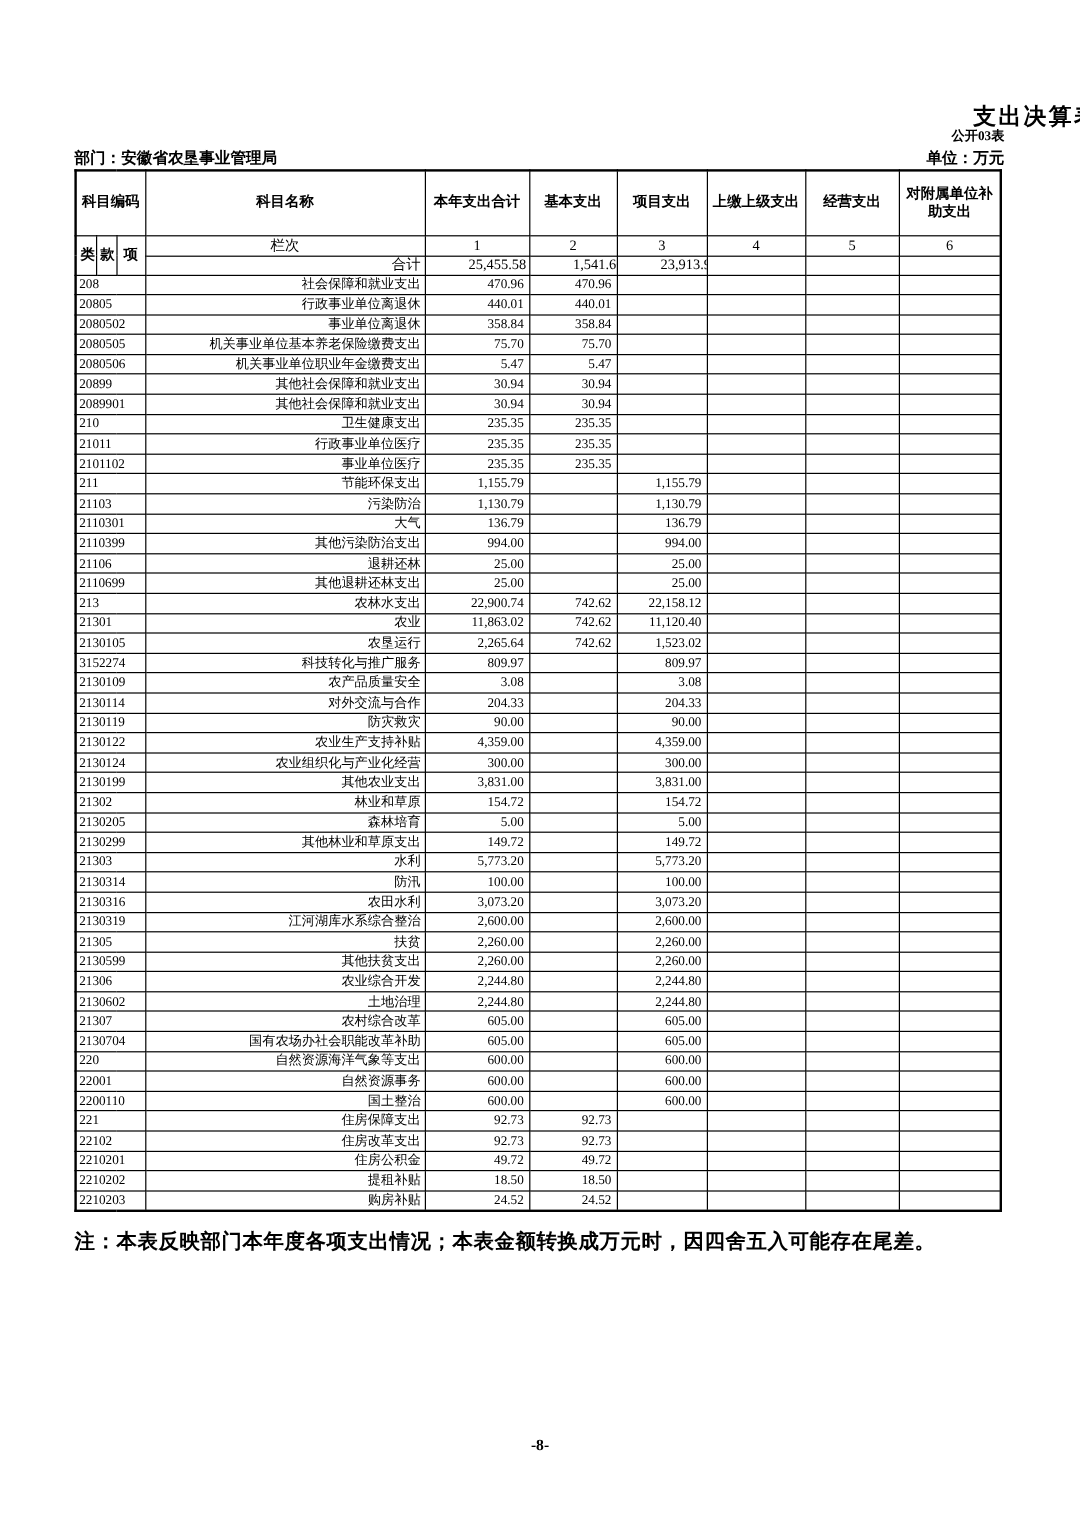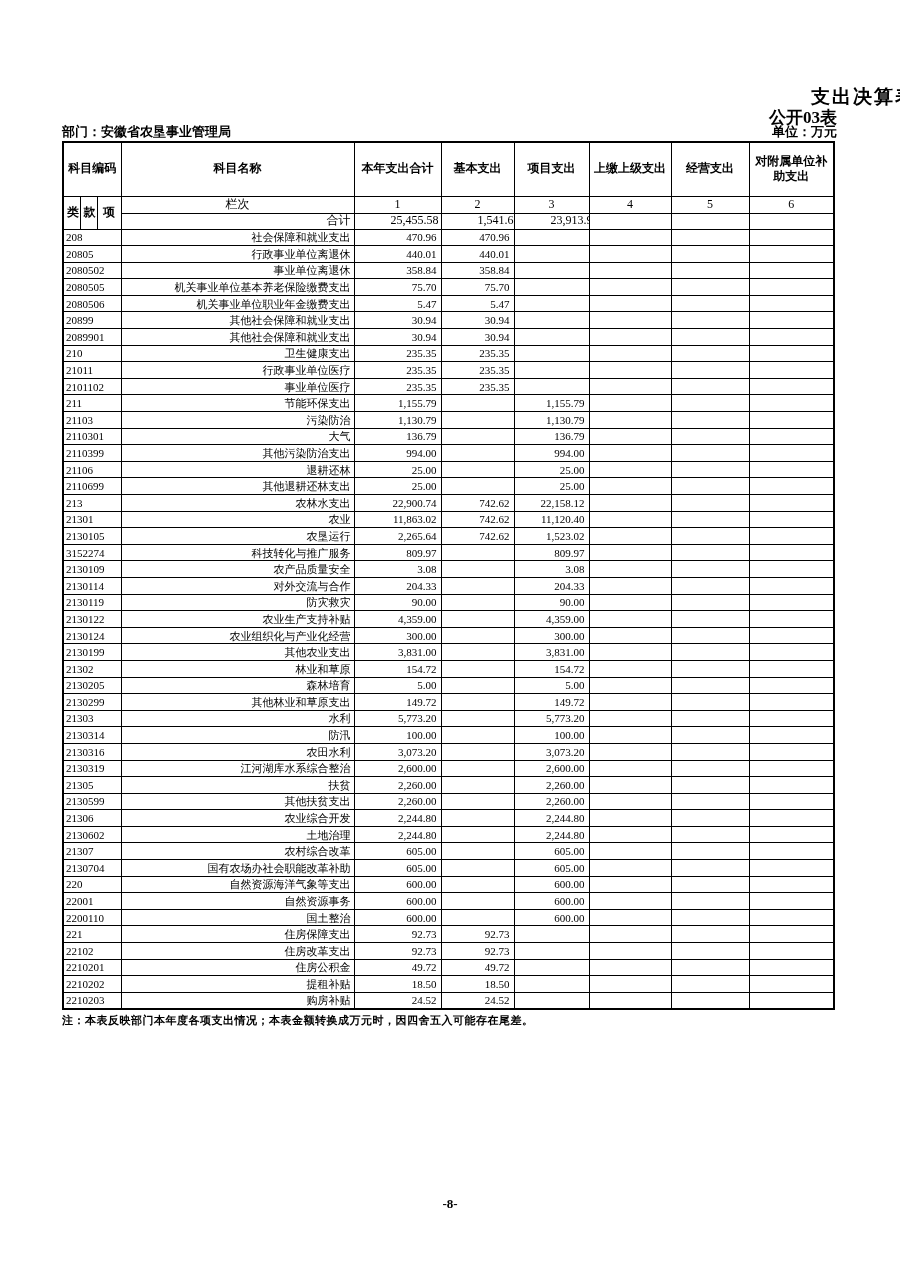--- a/index.html
+++ b/index.html
@@ -15,21 +15,21 @@
     text-align: right;
     font-size: 19px;
     font-weight: bold;
     letter-spacing: 2px;
     font-family: "Liberation Sans", "DejaVu Sans", sans-serif;
     margin-left: 16px;
   }
   .form-code {
     position: absolute;
     top: 106px; right: 63px;
-    font-size: 17px;
+    font-size: 11px;
     font-weight: 600;
   }
   .meta-row {
     position: absolute;
     top: 123px; left: 62px; right: 63px;
     display: flex;
     justify-content: space-between;
     font-size: 13px;
     font-weight: 600;
   }
@@ -63,22 +63,22 @@
   tr.h2 td { height: 17px; text-align: center; vertical-align: middle; font-size: 12px; }
   tr.h2 td.sub { font-weight: bold; }
   tr.h3 td { height: 16px; text-align: right; vertical-align: middle; font-size: 12px; }
   tr.h3 td.num { text-align: right; padding-right: 4px; padding-left: 36px; }
   tr.data-row td { height: 16.6px; vertical-align: middle; }
   td.code { text-align: left; padding-left: 2px; }
   td.name { text-align: right; }
   td.name.indent { padding-left: 20px; }
   td.num { text-align: right; padding-right: 4px; }
   .note {
-    margin-top: 3px;
-    font-size: 11px;
+    margin-top: 13px;
+    font-size: 17px;
     font-weight: 600;
     letter-spacing: 0.5px;
   }
   .page-number {
     position: absolute;
     top: 1196px; left: 0; width: 900px;
     text-align: center;
     font-size: 13px;
     font-weight: 600;
   }

